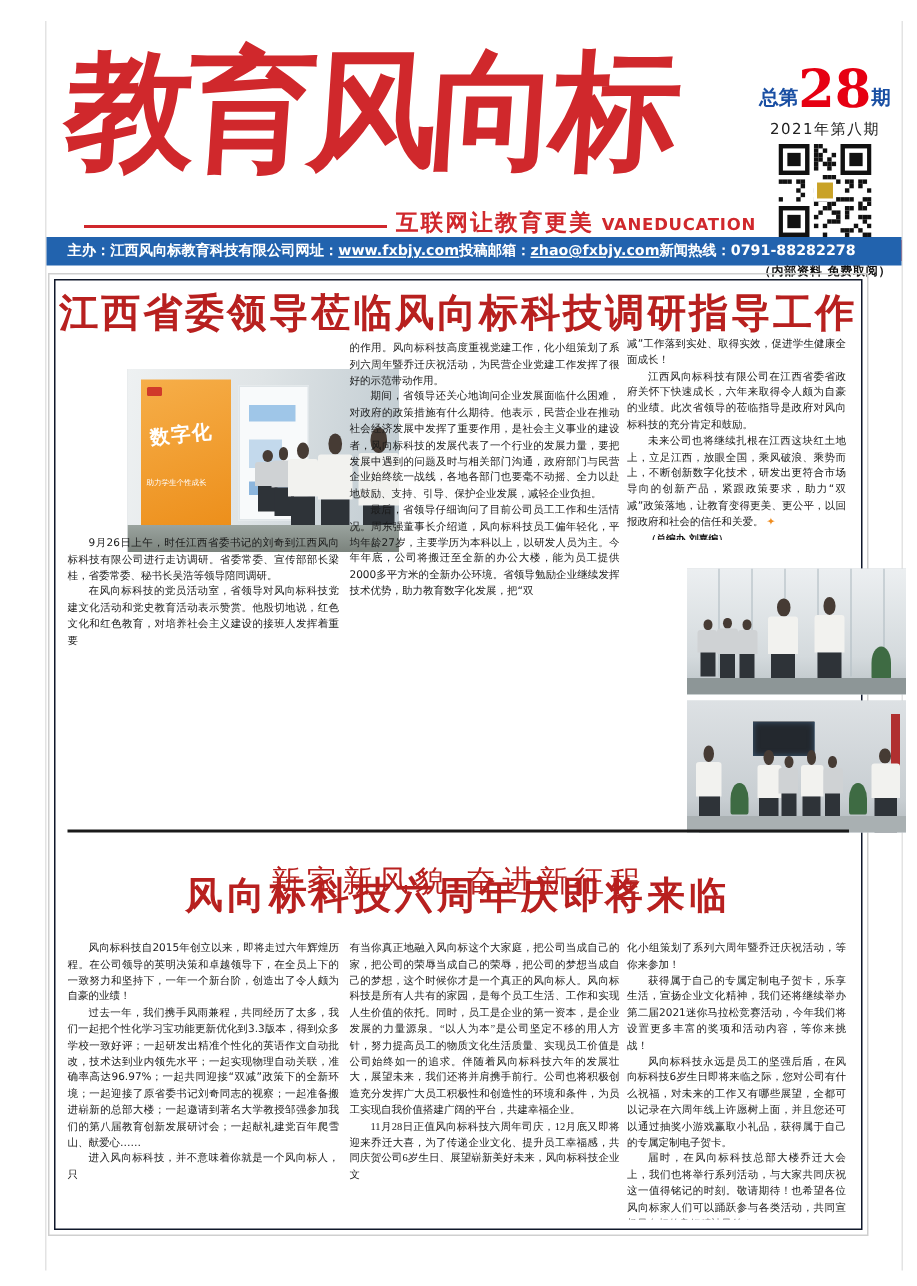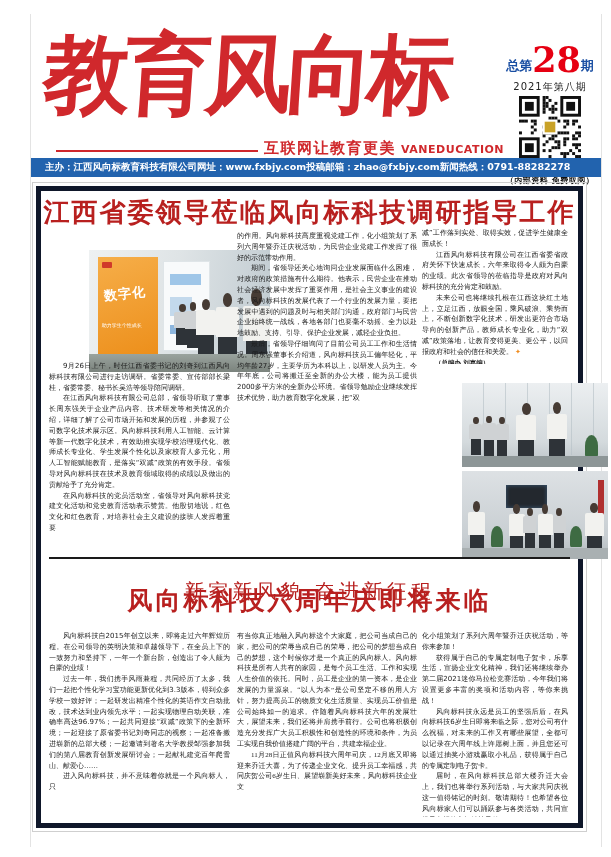--- a/index.html
+++ b/index.html
@@ -29,26 +29,26 @@
     font-size:8.5px;font-weight:bold;padding:2px 0;display:flex;align-items:center;justify-content:center;gap:3px;
     letter-spacing:0.5px;}
   .flag-icon{display:inline-block;width:7px;height:7px;background:#f7c843;
     clip-path:polygon(0 0,100% 35%,15% 55%,15% 100%,0 100%);}
   .issue-note{font-size:8px;font-weight:bold;color:#111;margin-top:2px;letter-spacing:0.5px;}
 
   
   .infobar{position:absolute;left:31px;top:158px;width:570px;height:19px;box-sizing:border-box;
     background:var(--infobar-blue,#2263ae);color:#fff;display:flex;align-items:center;
     justify-content:space-between;font-size:9.5px;font-weight:bold;padding:0 14px;white-space:nowrap;}
-  .infobar .u{margin-top:22px;}
+  .infobar .u{text-decoration:underline;margin-top:22px;}
   .ib-pad{width:46px;}
 
   
   .frame{position:absolute;left:36px;top:186px;width:537px;height:632px;background:#fff;
-    border:5px solid #0f172a;outline:1px solid #cfcfcf;outline-offset:3px;}
+    border:1px solid #0f172a;outline:1px solid #cfcfcf;outline-offset:3px;}
   .frame>*{position:absolute;}
 
   .a1-head{left:0;right:0;top:4px;margin:0;text-align:center;
     font-family:"DejaVu Serif",serif;font-size:26px;font-weight:bold;
     color:var(--headline-red,#bb2025);letter-spacing:2px;white-space:nowrap;}
 
   .col{font-size:7px;line-height:10.8px;color:var(--body-text,#1a1a1a);
     text-align:justify;overflow:hidden;}
   .col p{margin:0;text-indent:2em;}
   .col p.cont{text-indent:0;}
@@ -286,34 +286,33 @@
       <div class="fig" style="left:85%;bottom:-4%;width:15%;height:72%;">
           <i class="head"></i>
           <b class="torso"></b>
           <u class="legs"></u>
         </div>
       <div class="ph-floor ph1-floor"></div>
     </figure>
 
     <section class="col a1c1">
       <p>9月26日上午，时任江西省委书记的刘奇到江西风向标科技有限公司进行走访调研。省委常委、宣传部部长梁桂，省委常委、秘书长吴浩等领导陪同调研。</p>
-      <p>在江西风向标科技有限公司总部，省领导听取了董事长周东强关于企业产品内容、技术研发等相关情况的介绍，详细了解了公司市场开拓和发展的历程，并参观了公司数字化技术展示区。风向标科技利用人工智能、云计算等新一代数字化技术，有效助推实现学校治理现代化、教师成长专业化、学生发展个性化以及家校育人多元化，用人工智能赋能教育，是落实“双减”政策的有效手段。省领导对风向标科技在技术及教育领域取得的成绩以及做出的贡献给予了充分肯定。</p>
       <p>在风向标科技的党员活动室，省领导对风向标科技党建文化活动和党史教育活动表示赞赏。他殷切地说，红色文化和红色教育，对培养社会主义建设的接班人发挥着重要</p>
     </section>
 
     <section class="col a1c2">
       <p class="cont">的作用。风向标科技高度重视党建工作，化小组策划了系列六周年暨乔迁庆祝活动，为民营企业党建工作发挥了很好的示范带动作用。</p>
       <p>期间，省领导还关心地询问企业发展面临什么困难，对政府的政策措施有什么期待。他表示，民营企业在推动社会经济发展中发挥了重要作用，是社会主义事业的建设者，风向标科技的发展代表了一个行业的发展力量，要把发展中遇到的问题及时与相关部门沟通，政府部门与民营企业始终统一战线，各地各部门也要毫不动摇、全力以赴地鼓励、支持、引导、保护企业发展，减轻企业负担。</p>
       <p>最后，省领导仔细询问了目前公司员工工作和生活情况。周东强董事长介绍道，风向标科技员工偏年轻化，平均年龄27岁，主要学历为本科以上，以研发人员为主。今年年底，公司将搬迁至全新的办公大楼，能为员工提供2000多平方米的全新办公环境。省领导勉励企业继续发挥技术优势，助力教育数字化发展，把“双</p>
     </section>
 
     <section class="col a1c3">
       <p class="cont">减”工作落到实处、取得实效，促进学生健康全面成长！</p>
       <p>江西风向标科技有限公司在江西省委省政府关怀下快速成长，六年来取得令人颇为自豪的业绩。此次省领导的莅临指导是政府对风向标科技的充分肯定和鼓励。</p>
-      <p><span>未来公司也将继续扎根在江西这块红土地上，立足江西，放眼全国，乘风破浪、乘势而上，不断创新数字化技术，研发出更符合市场导向的创新产品，教师成长专业化，助力“双减”政策落地，让教育变得更美、更公平，以回报政府和社会的信任和关爱。</span><span class="endmark">✦</span></p>
+      <p><span>未来公司也将继续扎根在江西这块红土地上，立足江西，放眼全国，乘风破浪、乘势而上，不断创新数字化技术，研发出更符合市场导向的创新产品，紧跟政策要求，助力“双减”政策落地，让教育变得更美、更公平，以回报政府和社会的信任和关爱。</span><span class="endmark">✦</span></p>
       <p class="byline">（总编办 刘嘉编）</p>
     </section>
 
     <figure class="photo photo2">
       <div class="ph-bg ph2-bg"></div>
       <div class="glass-lines"></div>
       <div class="fig dark" style="left:5%;bottom:14%;width:9%;height:46%;">
           <i class="head"></i>
           <b class="torso"></b>
           <u class="legs"></u>

